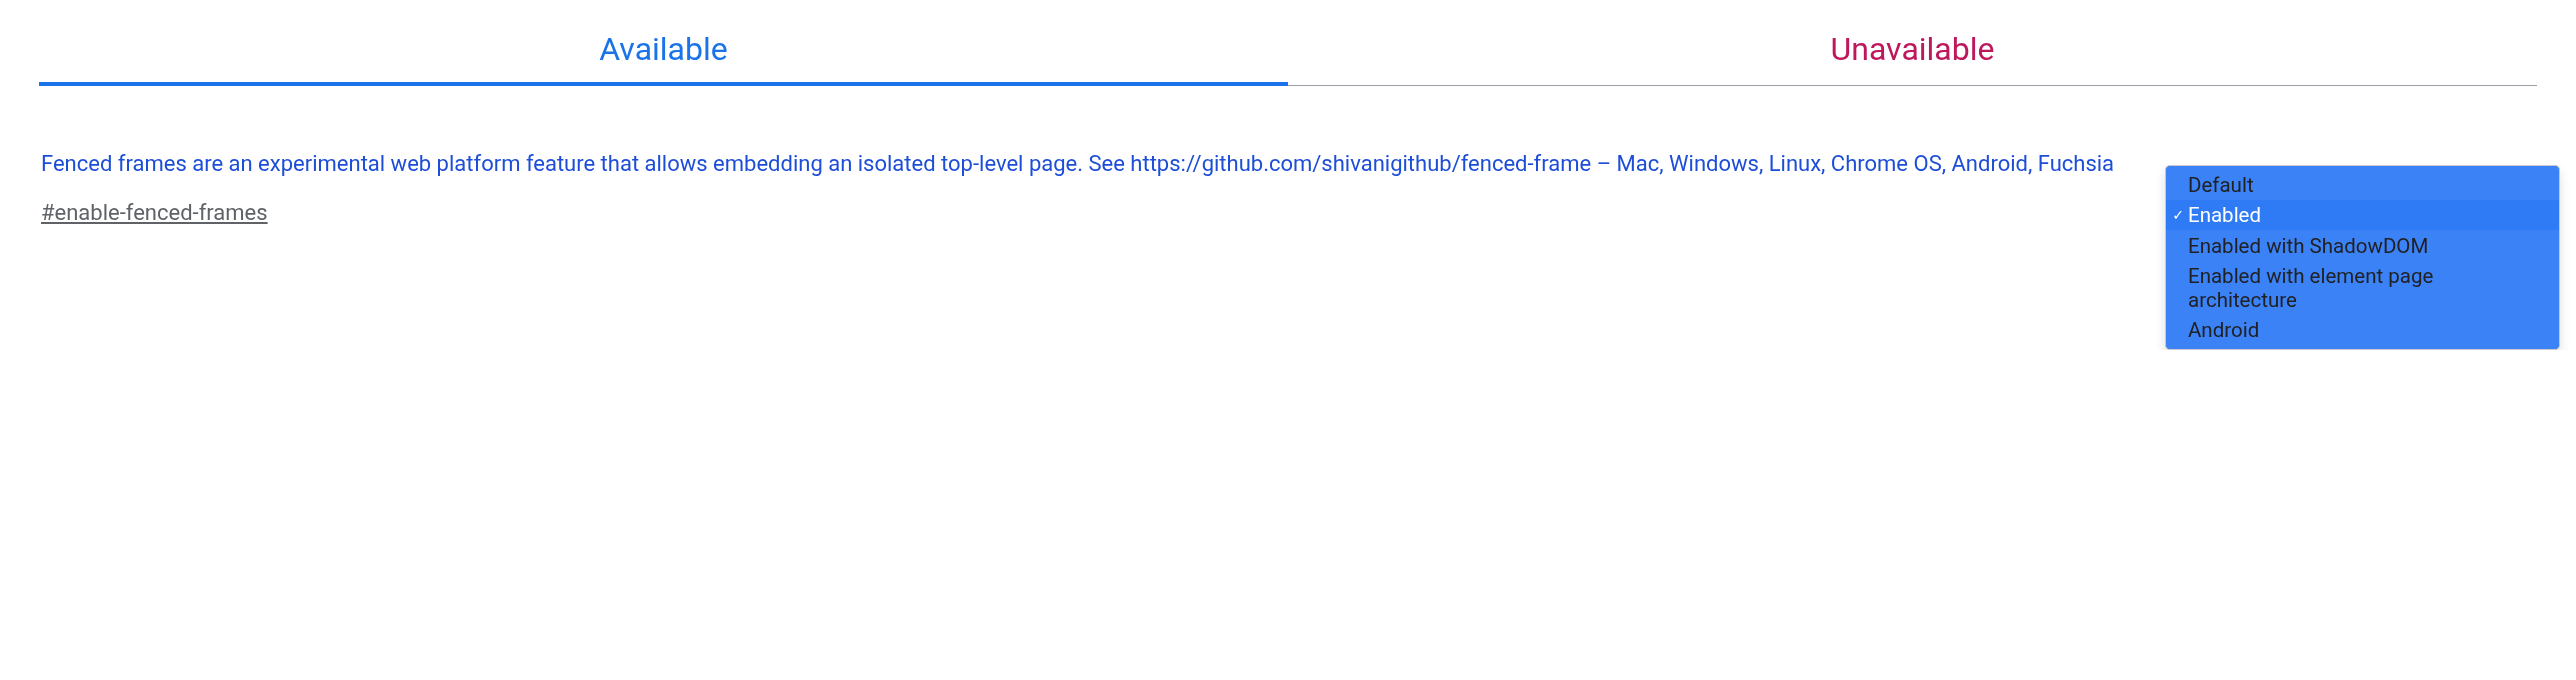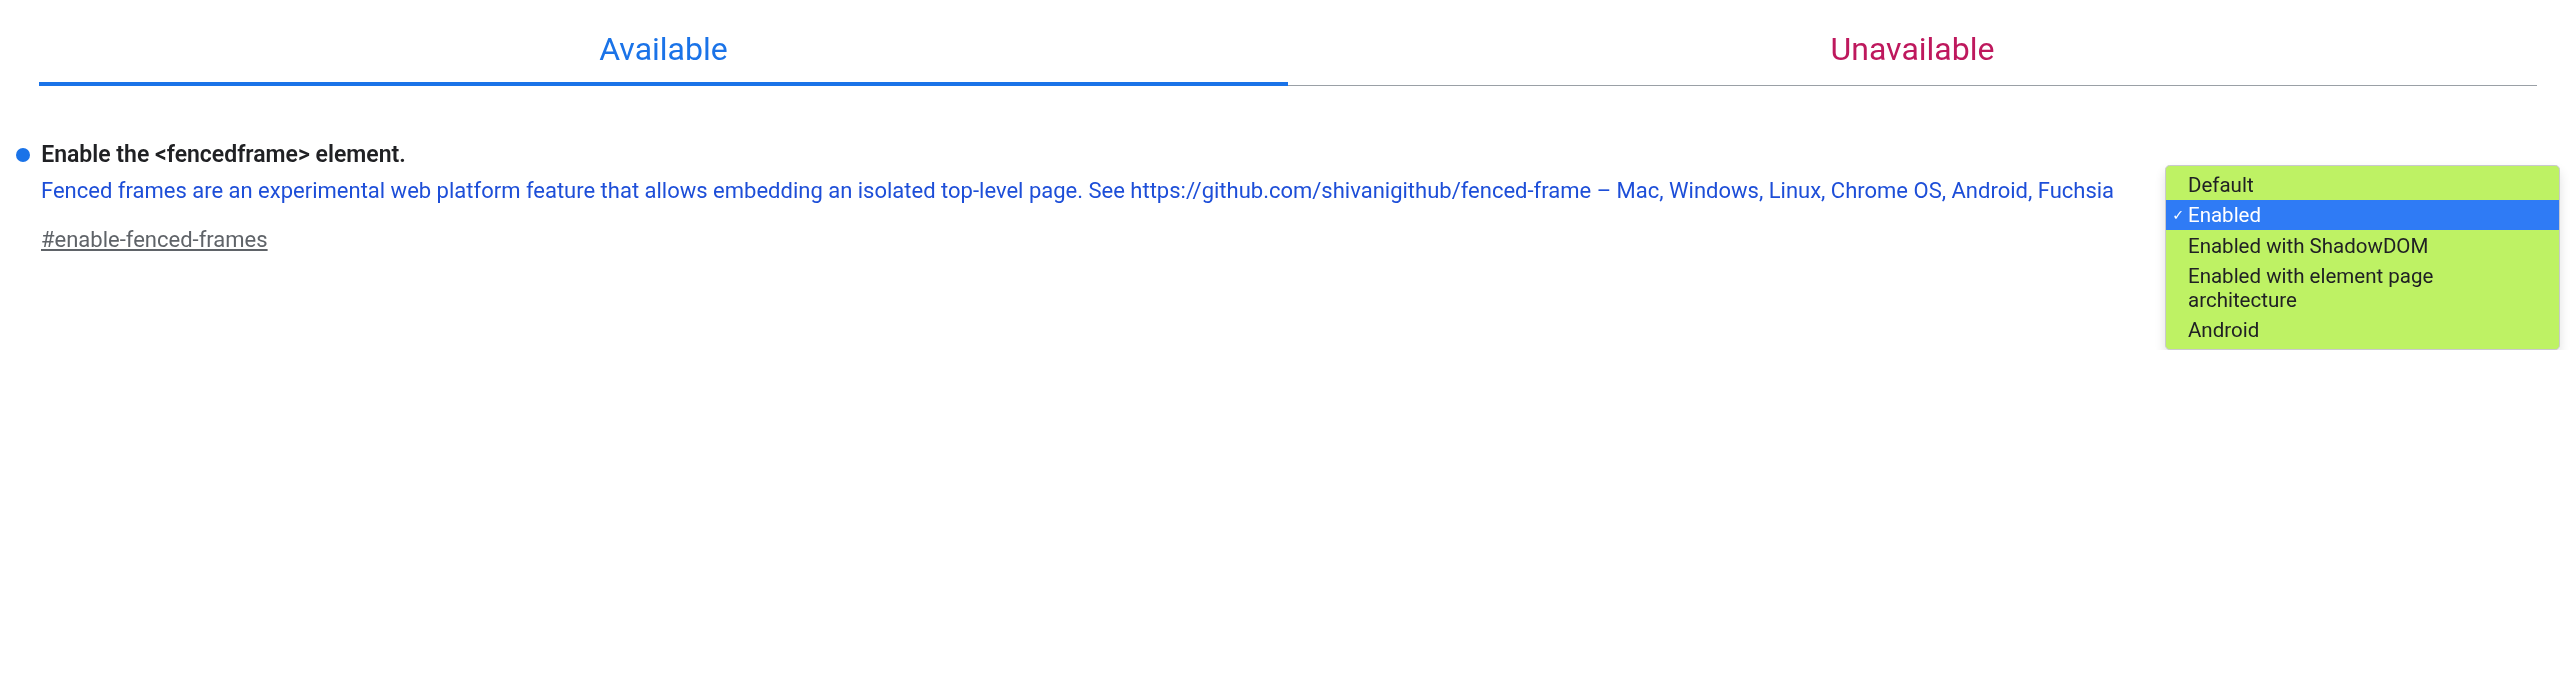--- a/index.html
+++ b/index.html
@@ -70,21 +70,21 @@
       margin-left: 25px;
       margin-top: 20px;
       color: #5f6368;
       text-decoration: underline;
       font-size: 22px;
     }
     .dropdown {
       position: relative;
       margin-top: 24px;
       width: 395px;
-      background: #bef264;
+      background: #3b82f6;
       border: 0.8px solid #c9c9ce;
       border-radius: 4.7px;
       padding: 3.2px 0;
       font-size: 20.5px;
       box-shadow: 0 6.3px 11px rgba(0,0,0,0.12);
     }
     .dropdown-option {
       padding: 3.2px 14.2px 3.2px 22px;
       color: #202124;
       cursor: pointer;
@@ -105,24 +105,20 @@
 </head>
 <body>
 
 <div class="tabs">
   <div class="tab active">Available</div>
   <div class="tab inactive">Unavailable</div>
 </div>
 
 <div class="flag-row">
   <div class="flag-text">
-    <div class="flag-title-line">
-      <span class="dot"></span>
-      <span class="flag-title">Enable the &lt;fencedframe&gt; element.</span>
-    </div>
     <div class="flag-desc">Fenced frames are an experimental web platform feature that allows embedding an isolated top-level page. See https://github.com/shivanigithub/fenced-frame – Mac, Windows, Linux, Chrome OS, Android, Fuchsia</div>
     <div class="flag-anchor">#enable-fenced-frames</div>
   </div>
 
   <div class="dropdown">
     <div class="dropdown-option">Default</div>
     <div class="dropdown-option selected">
       <span class="checkmark">✓</span>
       <span>Enabled</span>
     </div>

